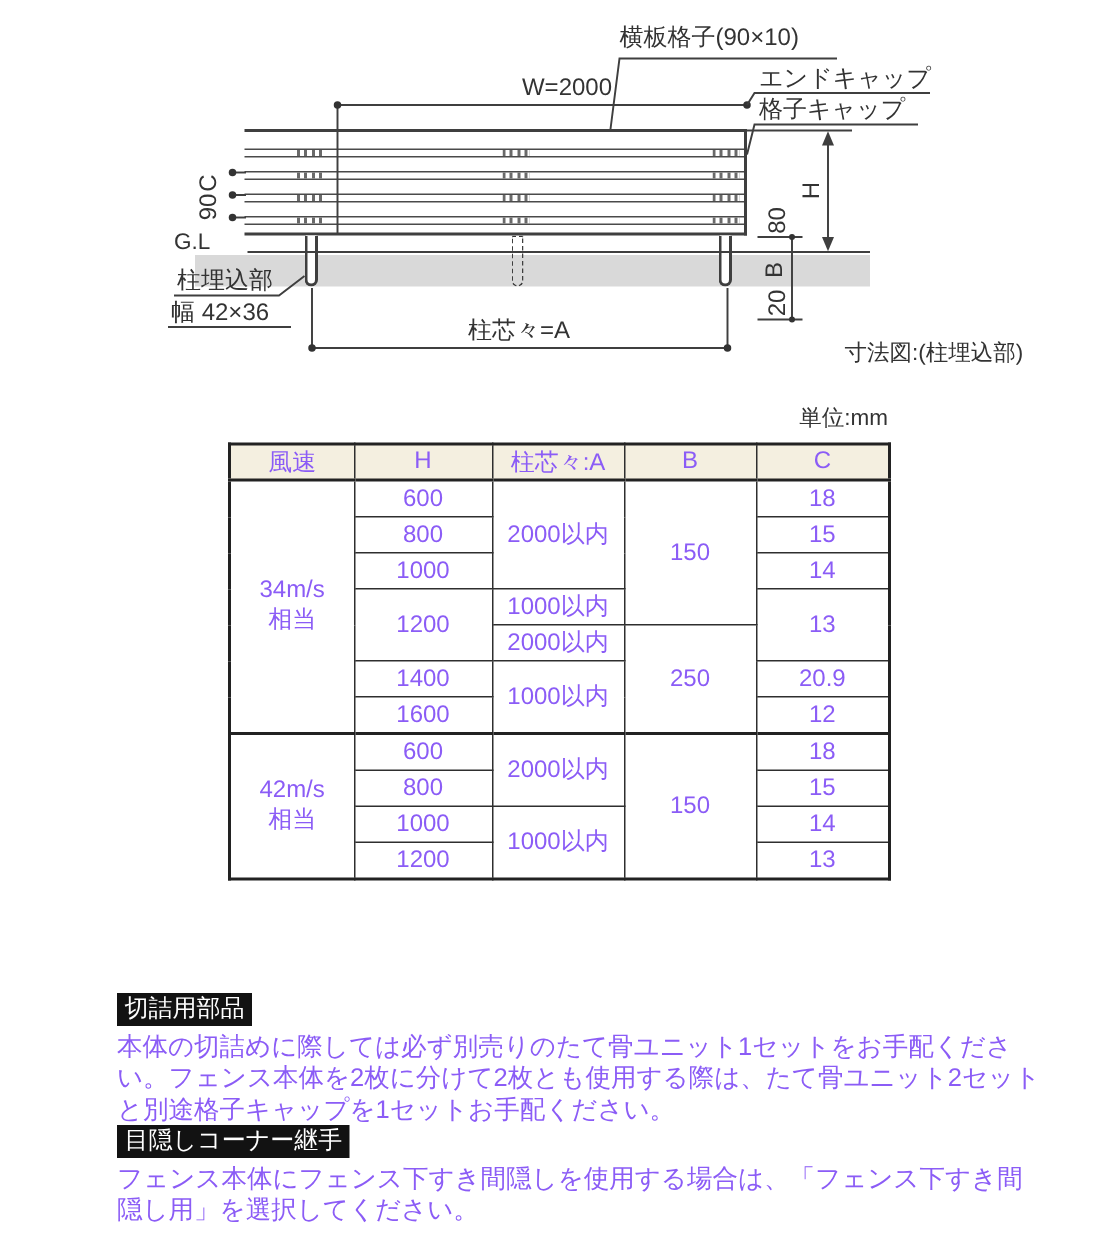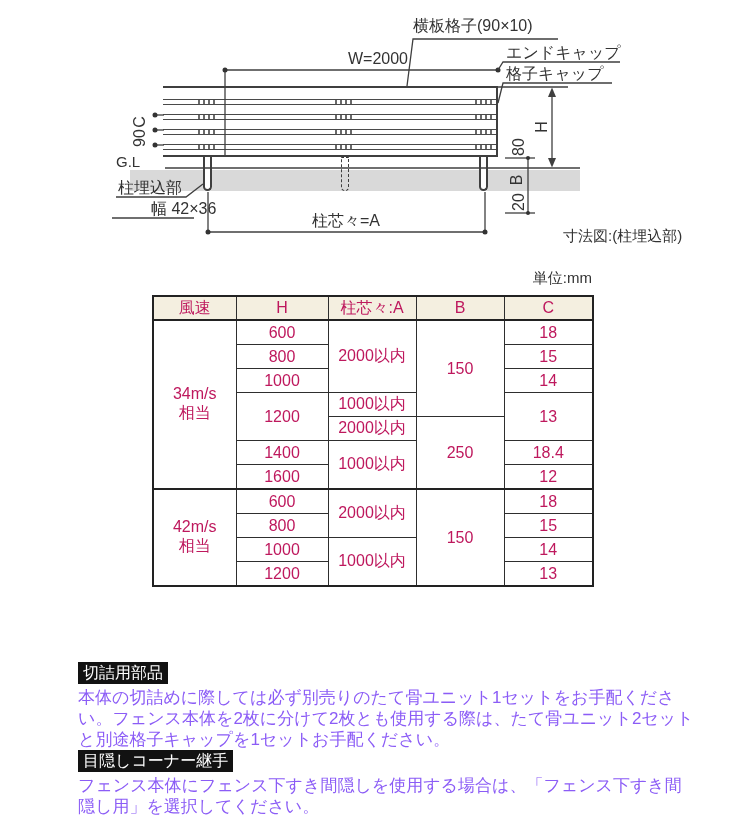--- a/index.html
+++ b/index.html
@@ -34,21 +34,21 @@
     border-left:2px solid #3f3f3f; border-right:2px solid #3f3f3f; border-bottom:2px solid #3f3f3f;
     border-radius:0 0 5px 5px;
   }
   .post.hidden-post { background:transparent; border-style:dashed; border-width:1.5px; }
   .overlay { position:absolute; left:0; top:0; }
   
   .unit-label { position:absolute; left:500px; top:269px; width:92px; text-align:right; font-size:15px; color:#333; }
   table.spec { position:absolute; left:152px; top:295px; width:440px; border-collapse:collapse; table-layout:fixed; }
   table.spec th, table.spec td {
     border:1px solid #2e2e2e; text-align:center; vertical-align:middle;
-    font-size:16px; font-weight:normal; color:#be185d; height:23px; padding:0;
+    font-size:16px; font-weight:normal; color:#8b5cf6; height:23px; padding:0;
   }
   table.spec { border:2px solid #222; }
   table.spec thead th { background:#f4efe0; border-bottom:2px solid #222; height:22px; }
   table.spec tr.section-start td { border-top:2px solid #222; }
   
   .notes { position:absolute; left:76px; top:592px; width:616px; font-size:17px; line-height:21px; color:#3b3b3b; }
   .note-item { padding-left:17px; text-indent:-17px; }
   .bullet { font-size:13px; vertical-align:1px; }
   .tsection { position:absolute; left:78px; width:618px; }
   .tsection .badge {
@@ -139,21 +139,21 @@
     </svg>
 
     <div class="dlabel" style="left:413px;top:17px;">横板格子(90×10)</div>
     <div class="dlabel centered" style="left:361px;top:50px;margin-left:17px;">W=2000</div>
     <div class="dlabel" style="left:506px;top:44px;">エンドキャップ</div>
     <div class="dlabel" style="left:506px;top:65px;">格子キャップ</div>
     <div class="dlabel rot" style="left:140px;top:122px;">C</div>
     <div class="dlabel rot" style="left:140px;top:138px;">90</div>
     <div class="dlabel small" style="left:116px;top:154px;">G.L</div>
     <div class="dlabel" style="left:118px;top:179px;">柱埋込部</div>
-    <div class="dlabel" style="left:114px;top:200px;margin-left:37px;">幅 42×36</div>
+    <div class="dlabel" style="left:114px;top:200px;">幅 42×36</div>
     <div class="dlabel centered" style="left:346px;top:212px;">柱芯々=A</div>
     <div class="dlabel rot" style="left:542px;top:127px;">H</div>
     <div class="dlabel rot" style="left:519px;top:147px;">80</div>
     <div class="dlabel rot" style="left:517px;top:180px;">B</div>
     <div class="dlabel rot" style="left:519px;top:202px;">20</div>
     <div class="dlabel small" style="left:563px;top:228px;">寸法図:(柱埋込部)</div>
   </div>
 
   <div class="unit-label">単位:mm</div>
 
@@ -195,21 +195,21 @@
         <td>1000以内</td>
         <td rowspan="2">13</td>
       </tr>
       <tr>
         <td>2000以内</td>
         <td rowspan="3">250</td>
       </tr>
       <tr>
         <td>1400</td>
         <td rowspan="2">1000以内</td>
-        <td>18.4</td>
+        <td>20.9</td>
       </tr>
       <tr>
         <td>1600</td>
         <td>12</td>
       </tr>
       <tr class="section-start">
         <td rowspan="4"><span>42m/s</span><br><span>相当</span></td>
         <td>600</td>
         <td rowspan="2">2000以内</td>
         <td rowspan="4">150</td>

